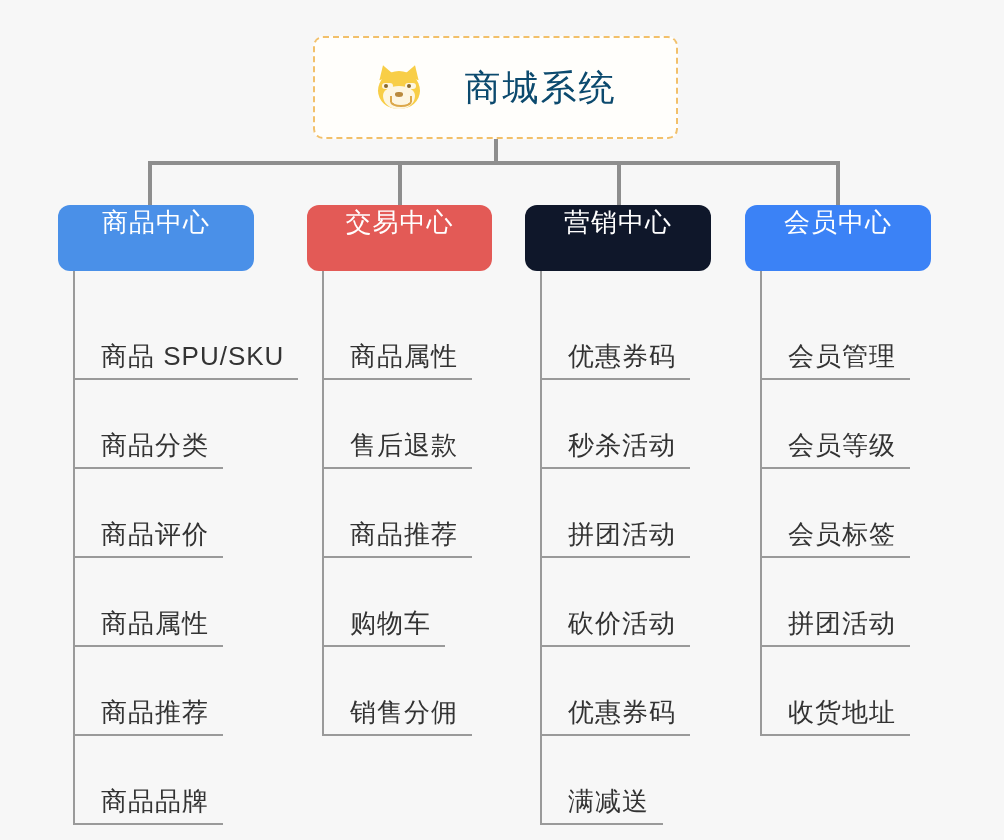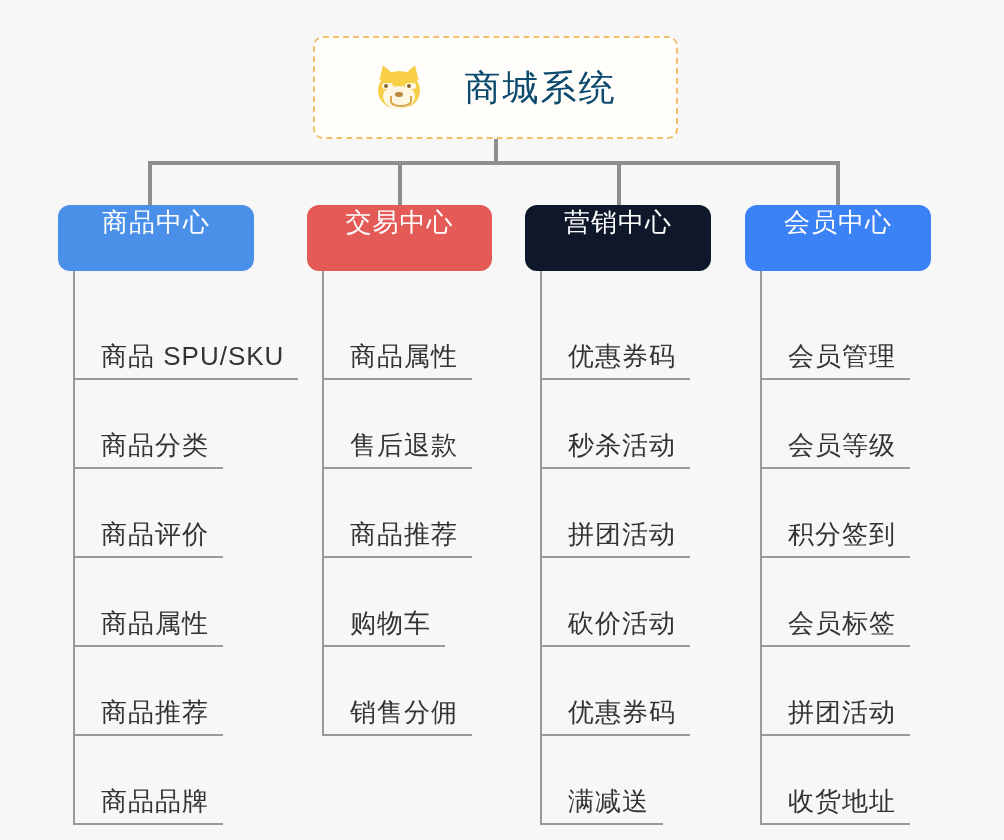--- a/index.html
+++ b/index.html
@@ -268,23 +268,20 @@
       <span>会员中心</span>
     </div>
     <div class="leaves">
       <div class="leaf">
           <span class="leaf-inner"><span class="leaf-label">会员管理</span></span>
         </div>
       <div class="leaf">
           <span class="leaf-inner"><span class="leaf-label">会员等级</span></span>
         </div>
       <div class="leaf">
-          <span class="leaf-inner"><span class="leaf-label">积分签到</span></span>
-        </div>
-      <div class="leaf">
           <span class="leaf-inner"><span class="leaf-label">会员标签</span></span>
         </div>
       <div class="leaf">
           <span class="leaf-inner"><span class="leaf-label">拼团活动</span></span>
         </div>
       <div class="leaf">
           <span class="leaf-inner"><span class="leaf-label">收货地址</span></span>
         </div>
     </div>
   </div>

